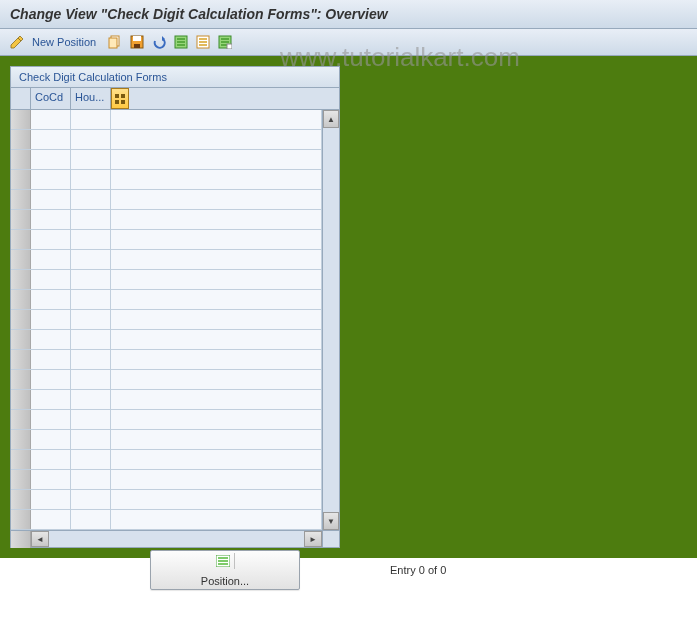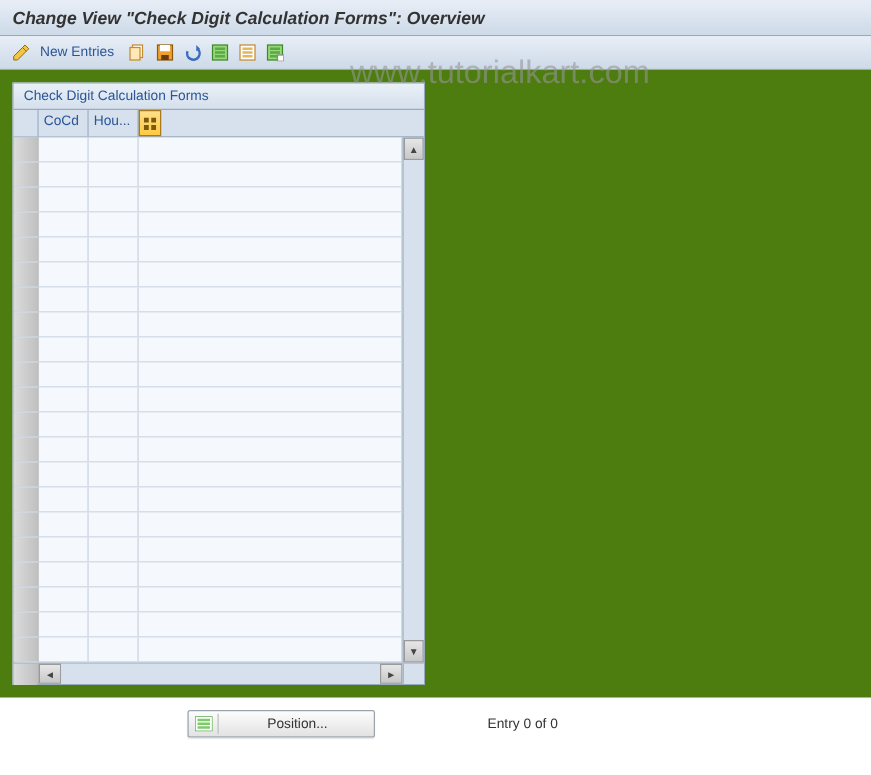--- a/index.html
+++ b/index.html
@@ -175,20 +175,21 @@
       display: flex;
       align-items: center;
       background: linear-gradient(to bottom, #fdfdfd, #e2e2e2);
       border: 1px solid #9aa3ad;
       border-radius: 2px;
       padding: 2px 4px;
       cursor: pointer;
       gap: 6px;
       width: 150px;
       box-shadow: 0 1px 1px rgba(0,0,0,0.1);
+      flex-direction: column;
     }
     .position-btn .icon-wrap {
       width: 20px;
       height: 16px;
       display: flex;
       align-items: center;
       justify-content: center;
       border-right: 1px solid #c0c0c0;
       padding-right: 4px;
     }
@@ -216,21 +217,21 @@
 
 <div class="title-bar">Change View "Check Digit Calculation Forms": Overview</div>
 
 <div class="toolbar">
   <span class="toolbar-icon">
     <svg width="16" height="16" viewBox="0 0 16 16">
       <path d="M2 11 L9 4 L12 7 L5 14 L2 14 Z" fill="#f4c542" stroke="#8a6d1e" stroke-width="0.8"></path>
       <path d="M9 4 L11 2 L14 5 L12 7 Z" fill="#f4c542" stroke="#8a6d1e" stroke-width="0.8"></path>
     </svg>
   </span>
-  <span class="toolbar-text">New Entries</span>
+  <span class="toolbar-text">New Position</span>
   <span class="toolbar-icon">
     <svg width="14" height="14" viewBox="0 0 14 14">
       <rect x="3" y="1" width="8" height="10" fill="#fff" stroke="#c88b2d" stroke-width="1"></rect>
       <rect x="1" y="3" width="8" height="10" fill="#ffe9b8" stroke="#c88b2d" stroke-width="1"></rect>
     </svg>
   </span>
   <span class="toolbar-icon">
     <svg width="14" height="14" viewBox="0 0 14 14">
       <rect x="1" y="1" width="12" height="12" fill="#f0a030" stroke="#8a5a10" stroke-width="1"></rect>
       <rect x="3" y="1" width="8" height="5" fill="#fff"></rect>

